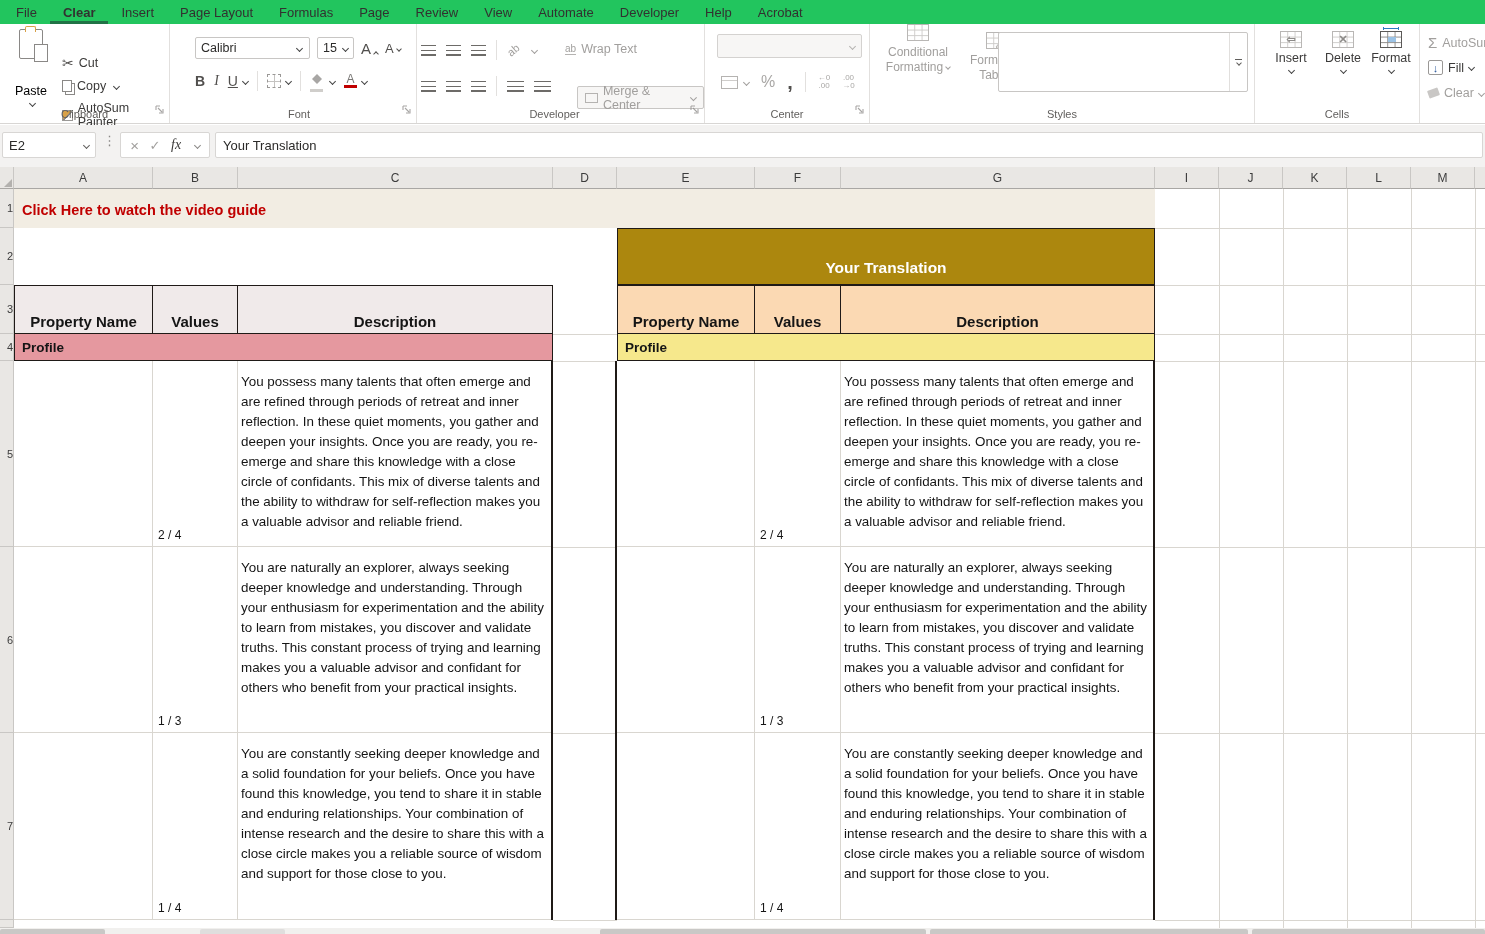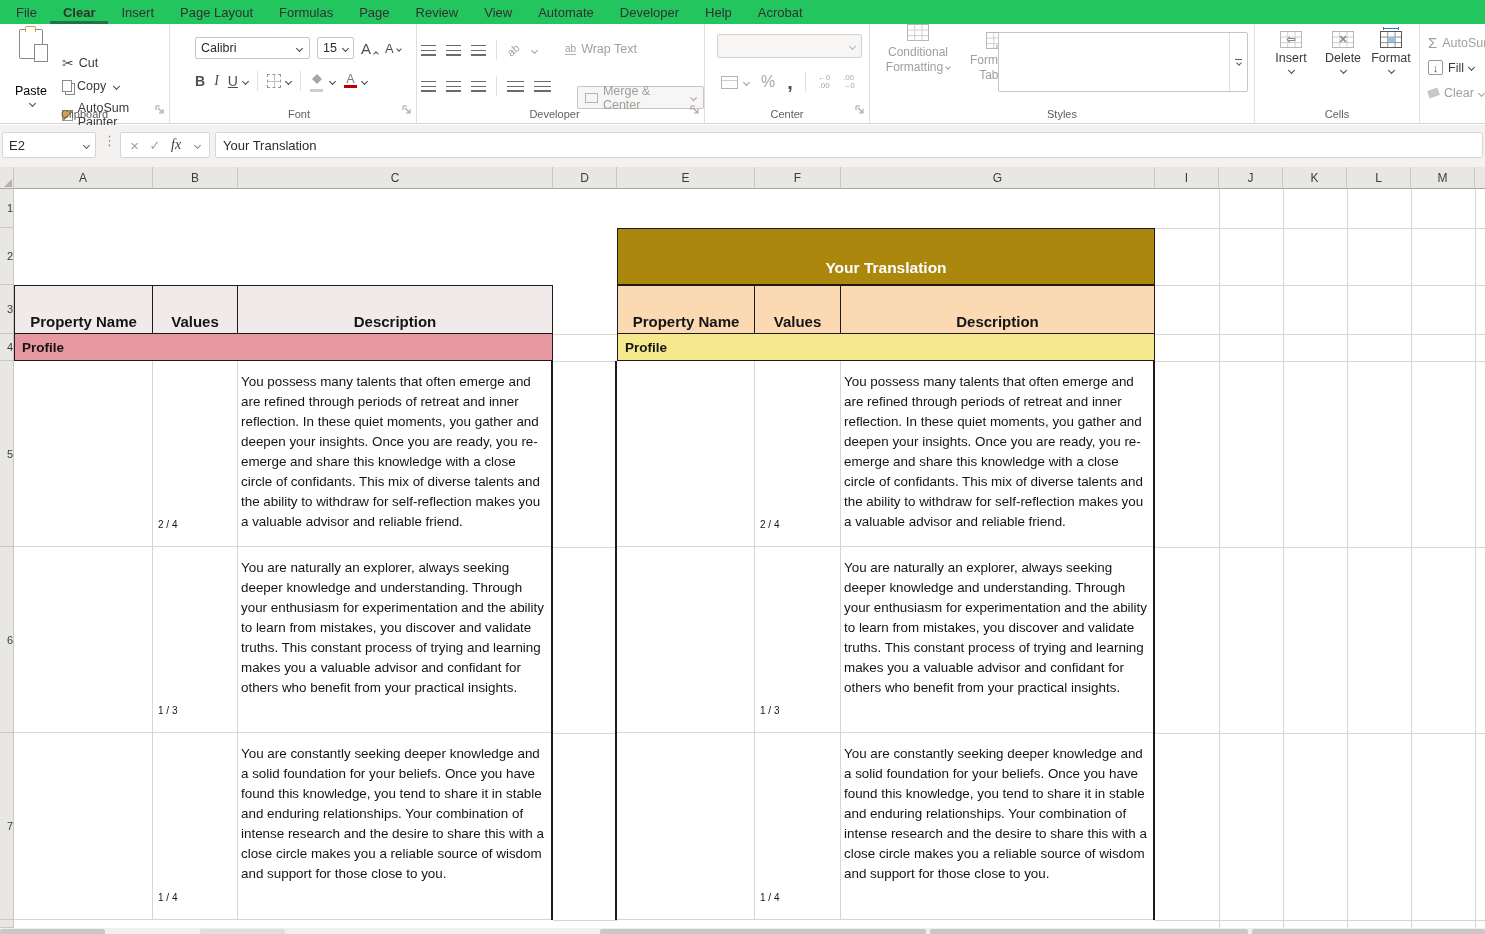--- a/index.html
+++ b/index.html
@@ -92,21 +92,21 @@
   .banner span { font-size:14.5px; font-weight:700; color:#c00000; }
 
   .ttl { position:absolute; height:57px; top:61px; display:flex; align-items:flex-end; justify-content:center; padding-bottom:7px; border:1.8px solid #1f1a17; color:#fff; font-weight:700; font-size:15.5px; }
   .hdrrow { position:absolute; top:118px; height:49px; display:flex; }
   .hdrcell { border:1.6px solid #1f1a17; border-left-width:0; display:flex; align-items:flex-end; justify-content:center; padding-bottom:3px; font-weight:700; font-size:15px; color:#151515; }
   .hdrcell.firstc { border-left-width:1.6px; }
   .secrow { position:absolute; top:167px; height:27px; border:1.6px solid #1f1a17; border-top-width:0; display:flex; align-items:center; padding-left:7px; font-weight:700; font-size:13.5px; color:#151515; }
   .body { position:absolute; top:194px; }
   .brow { display:flex; border-bottom:1px solid #d9d6d0; }
   .bcell { border-right:1px solid #d9d6d0; position:relative; }
-  .val { position:absolute; left:5px; bottom:16px; font-size:10px; color:#151515; }
+  .val { position:absolute; left:5px; bottom:4px; font-size:12px; color:#151515; }
   .desc { font-size:13.4px; line-height:20px; color:#151515; padding:11px 8px 0 3px; }
   .blackedge { position:absolute; width:2px; background:#1f1a17; }
 
   .tabstrip { position:absolute; left:0; top:928px; width:100%; height:6px; background:#f1f0ee; }
   .seg { position:absolute; top:1px; height:5px; background:#c9c8c6; border-radius:2px 2px 0 0; }
 </style>
 </head>
 <body>
 
 <div class="app">
@@ -389,20 +389,23 @@
     <div class="gl-h" style="left:1155px;top:167px;width:330px;"></div>
     <div class="gl-h" style="left:553px;top:194px;width:64px;"></div>
     <div class="gl-h" style="left:1155px;top:194px;width:330px;"></div>
     <div class="gl-h" style="left:553px;top:380px;width:64px;"></div>
     <div class="gl-h" style="left:1155px;top:380px;width:330px;"></div>
     <div class="gl-h" style="left:553px;top:566px;width:64px;"></div>
     <div class="gl-h" style="left:1155px;top:566px;width:330px;"></div>
     <div class="gl-h" style="left:553px;top:753px;width:64px;"></div>
     <div class="gl-h" style="left:1155px;top:753px;width:330px;"></div>
 
+    <div class="banner">
+      <span>Click Here to watch the video guide</span>
+    </div>
 
     <div class="hdrrow" style="left:14px;width:539px;">
       <div class="hdrcell firstc" style="width:139px;background:#f0eaea;">Property Name</div>
       <div class="hdrcell" style="width:85px;background:#f0eaea;">Values</div>
       <div class="hdrcell" style="width:315px;background:#f0eaea;">Description</div>
     </div>
     <div class="secrow" style="left:14px;width:539px;background:#e5989f;">Profile</div>
     <div class="body" style="left:14px;width:539px;">
       <div class="brow" style="height:186px;">
         <div class="bcell" style="width:139px;"></div>

